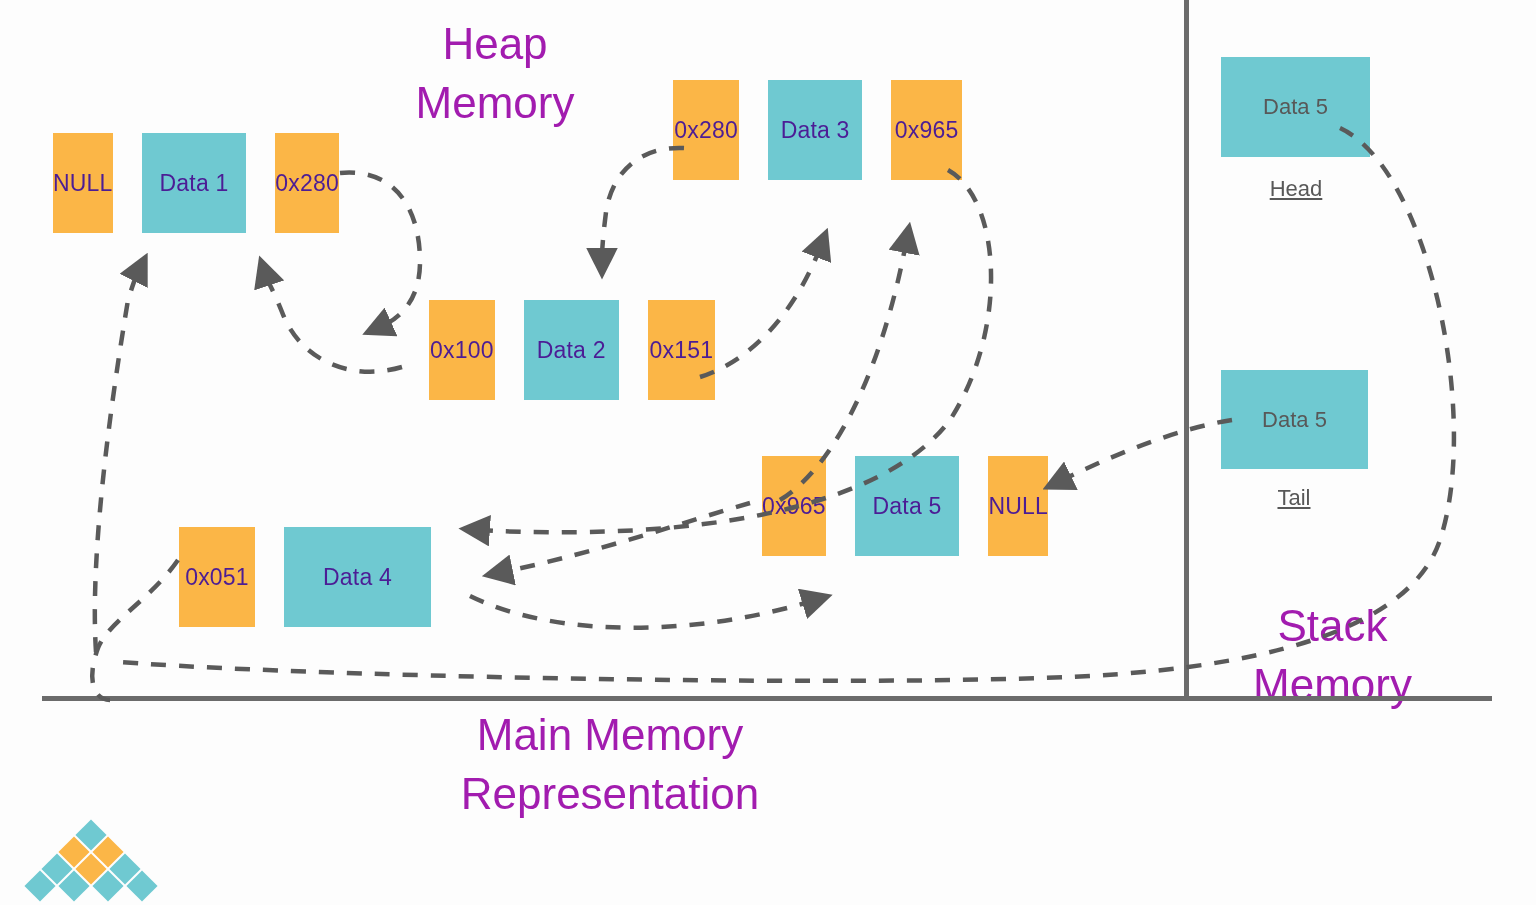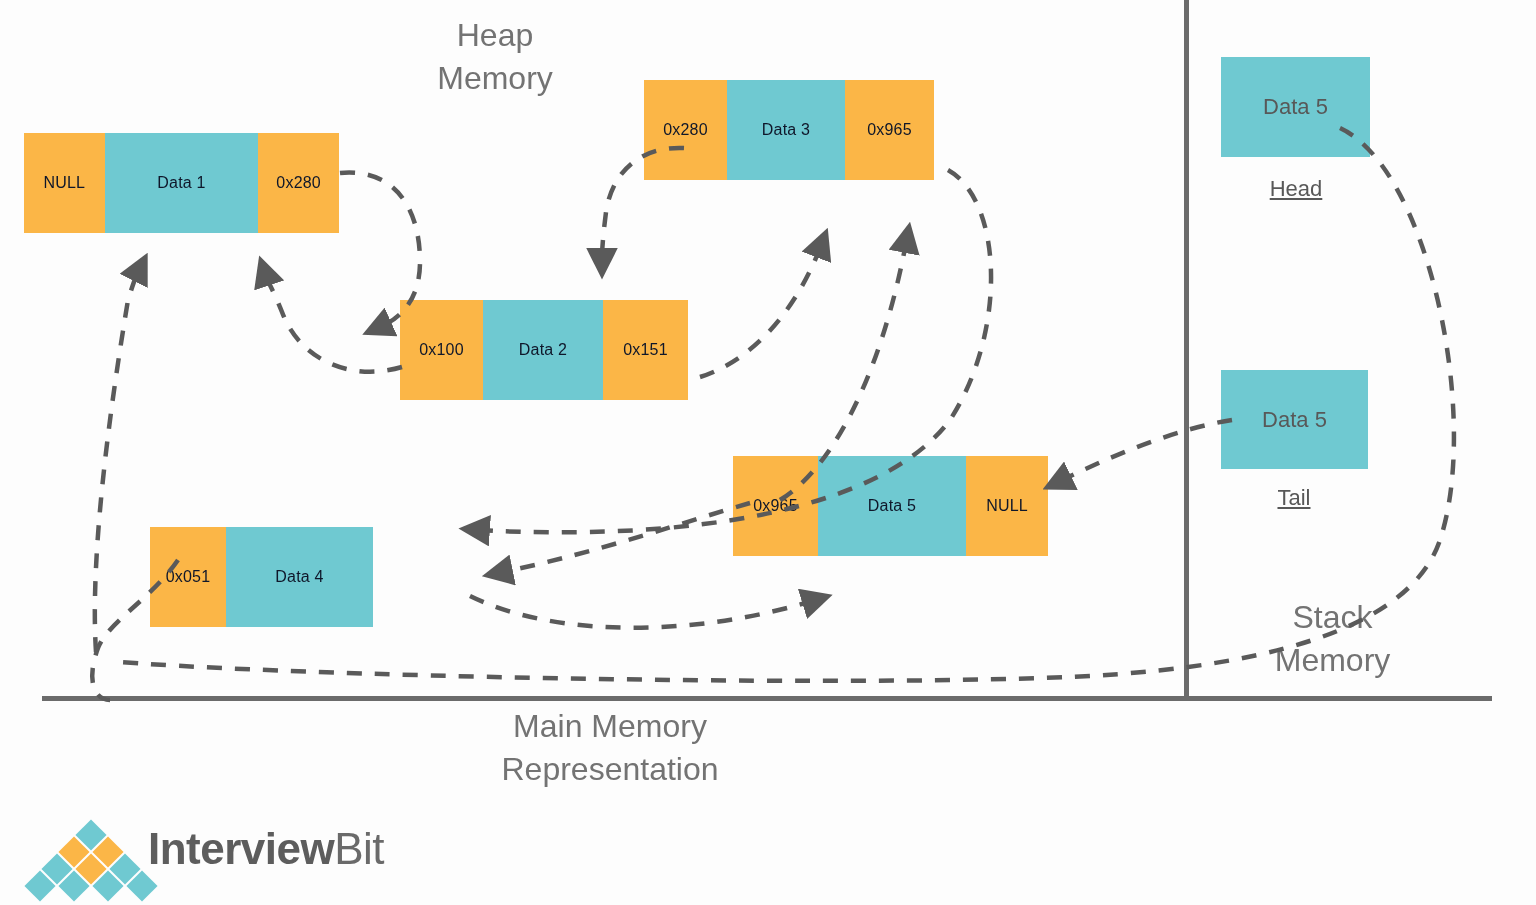--- a/index.html
+++ b/index.html
@@ -4,26 +4,26 @@
 <style>
   html,body{margin:0;padding:0;background:#fdfdfd;}
   body{width:1536px;height:905px;position:relative;overflow:hidden;
        font-family:"Liberation Sans","DejaVu Sans",sans-serif;color:#5a5a5a;}
   #stage{position:absolute;inset:0;width:1536px;height:905px;}
 
   svg.overlay{position:absolute;left:0;top:0;width:1536px;height:905px;pointer-events:none;}
 
   .node{position:absolute;display:flex;align-items:stretch;}
   .cell{display:flex;align-items:center;justify-content:center;
-        font-size:16px;letter-spacing:.2px;color:#0f172a;}
+        font-size:23px;letter-spacing:.2px;color:#4c1d95;margin-left:29px;}
   .cell.ptr{background:#FBB647;}
   .cell.data{background:#6FC9D1;}
 
-  .title{position:absolute;text-align:center;font-size:32px;line-height:1.35;
-         color:#737373;font-weight:400;white-space:pre-line;}
+  .title{position:absolute;text-align:center;font-size:44px;line-height:1.35;
+         color:#a21caf;font-weight:400;white-space:pre-line;}
 
   .sbox{position:absolute;background:#6FC9D1;display:flex;align-items:center;
         justify-content:center;font-size:22px;color:#585858;}
   .slabel{position:absolute;text-align:center;font-size:22px;color:#585858;width:160px;text-decoration:underline;}
 
   .hline{position:absolute;background:#6b6b6b;height:5px;}
   .vline{position:absolute;background:#6b6b6b;width:5px;}
 
   
   #logo{position:absolute;left:30px;top:818px;width:330px;height:70px;}
@@ -129,16 +129,15 @@
     <div class="dia o" style="left:33px;top:23px;"></div>
     <div class="dia o" style="left:67px;top:23px;"></div>
     <div class="dia o" style="left:50px;top:40px;"></div>
 
     <div class="dia t" style="left:16px;top:40px;"></div>
     <div class="dia t" style="left:84px;top:40px;"></div>
     <div class="dia t" style="left:-1px;top:57px;"></div>
     <div class="dia t" style="left:33px;top:57px;"></div>
     <div class="dia t" style="left:67px;top:57px;"></div>
     <div class="dia t" style="left:101px;top:57px;"></div>
-    <div class="wordmark"><span class="inter">Interview</span><span class="bit">Bit</span></div>
   </div>
 
 </div>
 
 </body></html>

